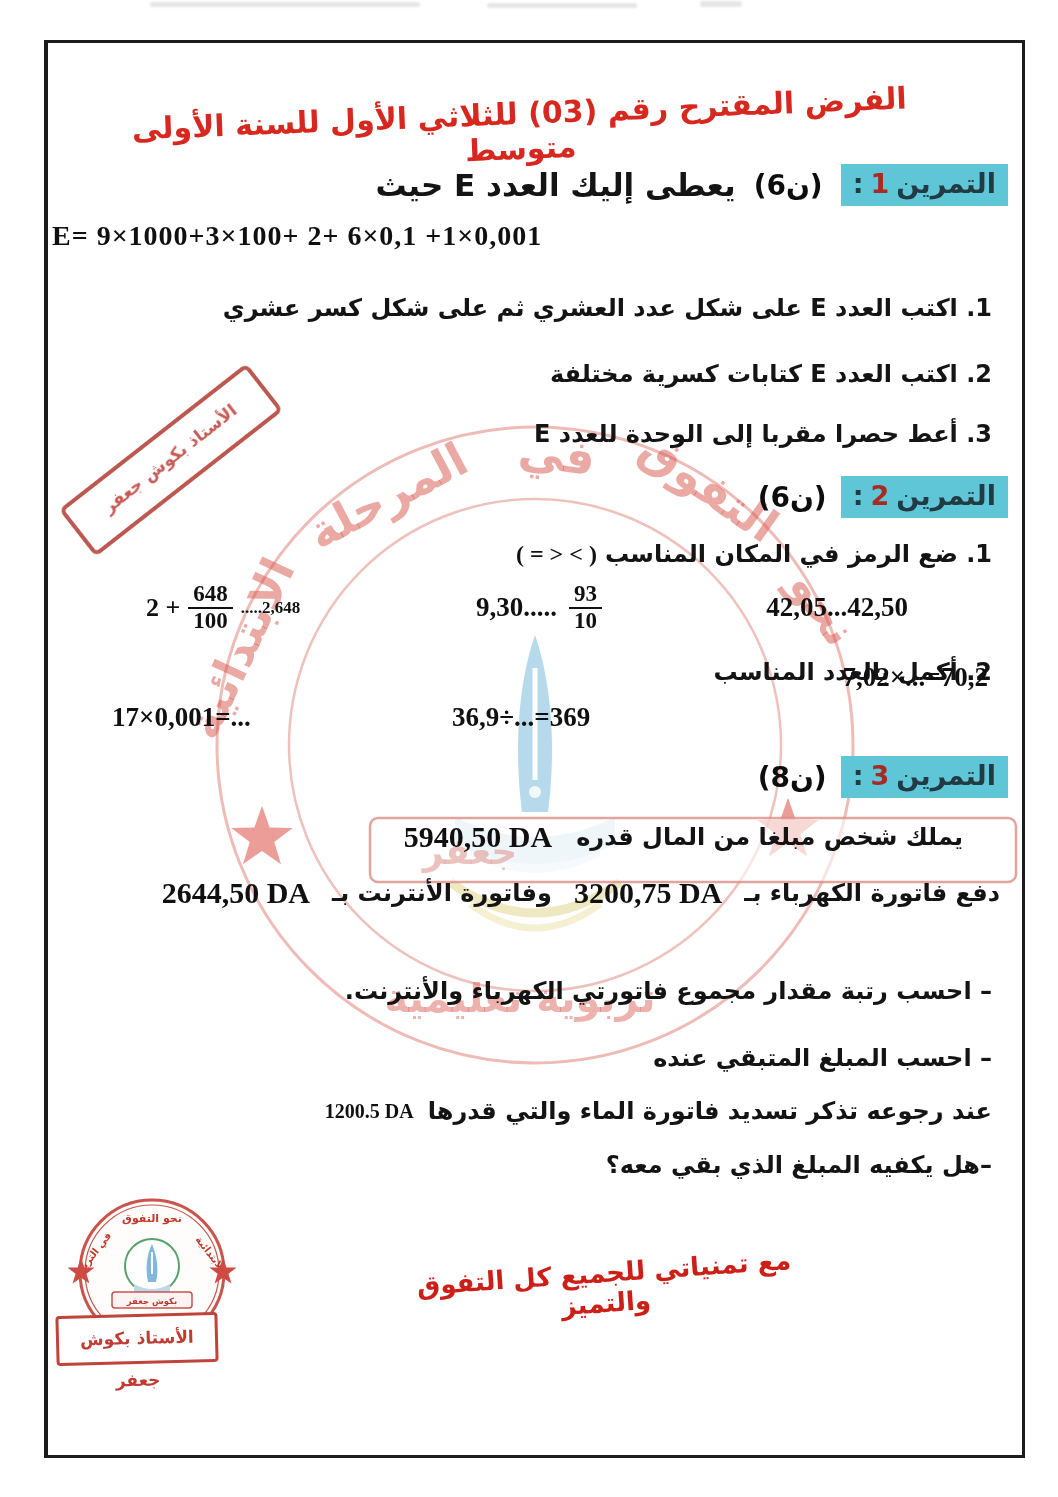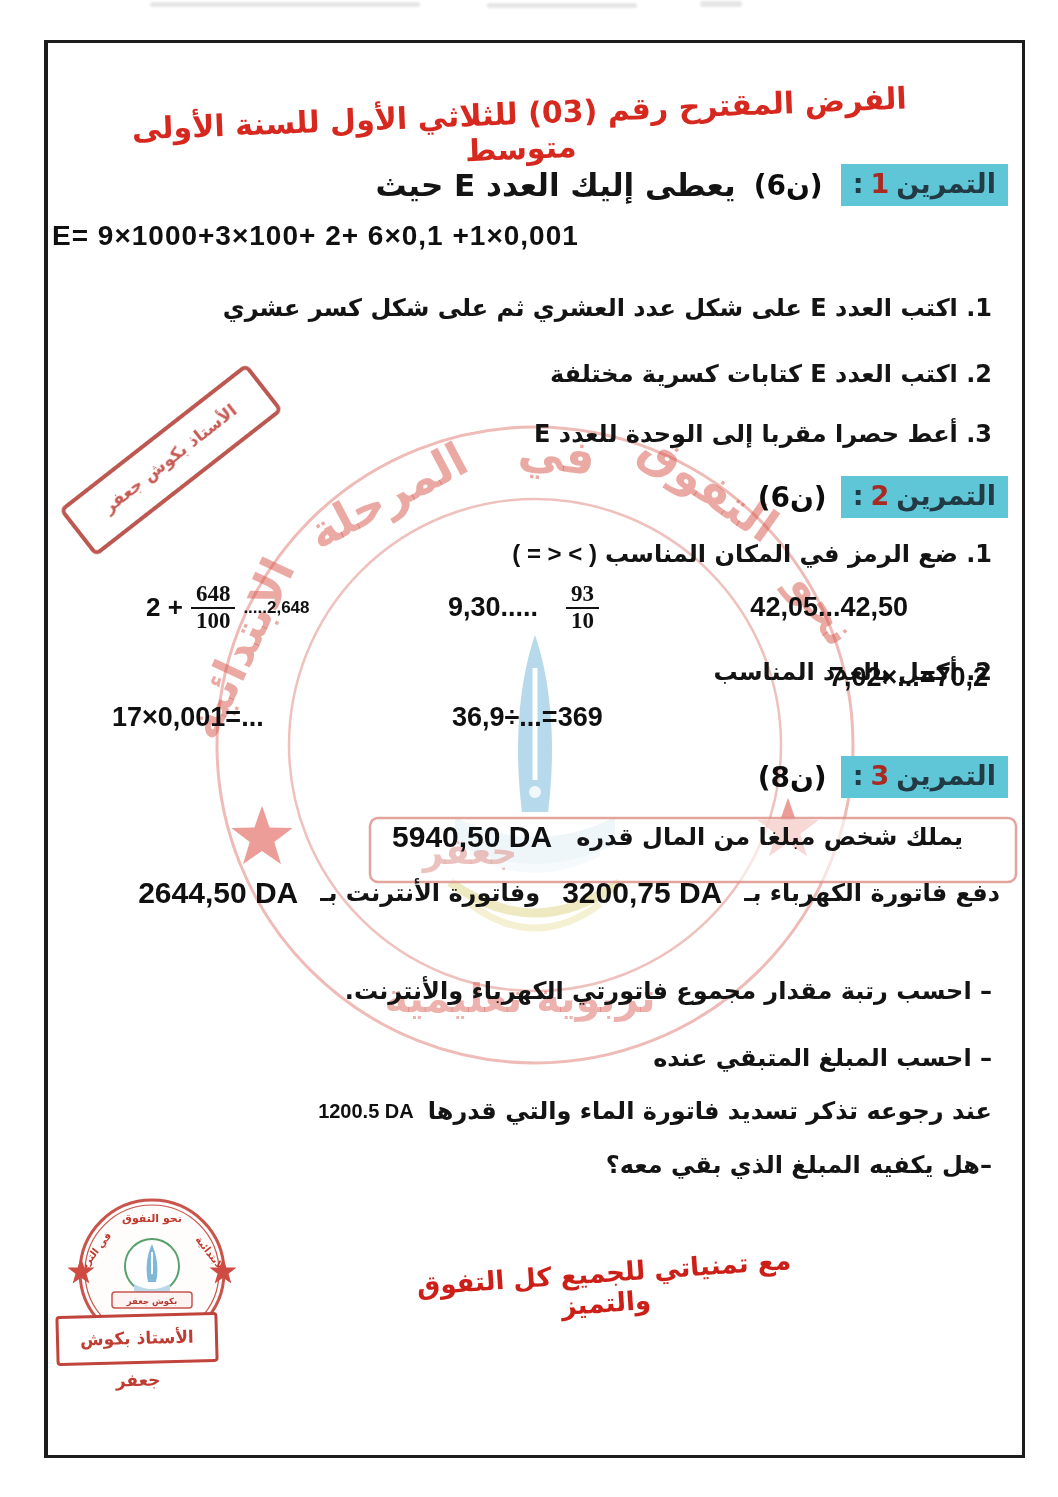--- a/index.html
+++ b/index.html
@@ -8,21 +8,21 @@
   .frame{position:absolute;left:44px;top:40px;width:974px;height:1412px;
          border:3px solid #1c1c1c;border-left-width:4px;z-index:0;}
   .noise{position:absolute;background:#9a9a9a;opacity:.25;border-radius:3px;filter:blur(1.2px);}
   
   .title{position:absolute;top:96px;left:125px;width:790px;text-align:center;
          color:#d6281e;font-size:30px;font-weight:700;direction:rtl;
          transform:rotate(-2.3deg);z-index:2;}
   
   .row{position:absolute;direction:rtl;display:flex;align-items:center;z-index:2;}
   .ar{font-weight:700;color:#141414;font-size:24px;white-space:nowrap;}
-  .math{font-family:Liberation Sans, sans-serif;font-weight:700;color:#101010;
+  .math{font-family:Liberation Serif, serif;font-weight:700;color:#101010;
         direction:ltr;unicode-bidi:isolate;white-space:nowrap;}
   .ltr{direction:ltr;unicode-bidi:isolate;}
   .exhead{background:#5fc6d7;padding:6px 12px 9px 12px;display:flex;gap:7px;align-items:baseline;
           font-size:27px;font-weight:700;color:#223a44;line-height:1;}
   .exhead .num{color:#a92a22;}
   .points{font-weight:700;font-size:28px;color:#0d0d0d;letter-spacing:1px;}
   .frac{display:inline-flex;flex-direction:column;align-items:center;line-height:1.05;
         font-family:"Liberation Serif",serif;font-weight:700;font-size:23px;color:#101010;}
   .frac .fnum{border-bottom:2.5px solid #111;padding:0 5px 1px 5px;}
   .amount{font-size:30px;}
@@ -137,21 +137,21 @@
   </div>
 
   <div class="row" style="top:582px;left:146px;direction:ltr;gap:8px;">
     <span class="math" style="font-size:26px;">2 +</span>
     <span class="frac">
         <span class="fnum">648</span>
         <span class="fden">100</span>
       </span>
     <span class="math" style="font-size:17px;">.....2,648</span>
   </div>
-  <div class="row" style="top:582px;left:448px;direction:ltr;gap:28px;">
+  <div class="row" style="top:582px;left:476px;direction:ltr;gap:12px;">
     <span class="math" style="font-size:27px;">9,30.....</span>
     <span class="frac">
         <span class="fnum">93</span>
         <span class="fden">10</span>
       </span>
   </div>
   <div class="row" style="top:592px;right:150px;">
     <span class="math" style="font-size:27px;">42,05...42,50</span>
   </div>
 

